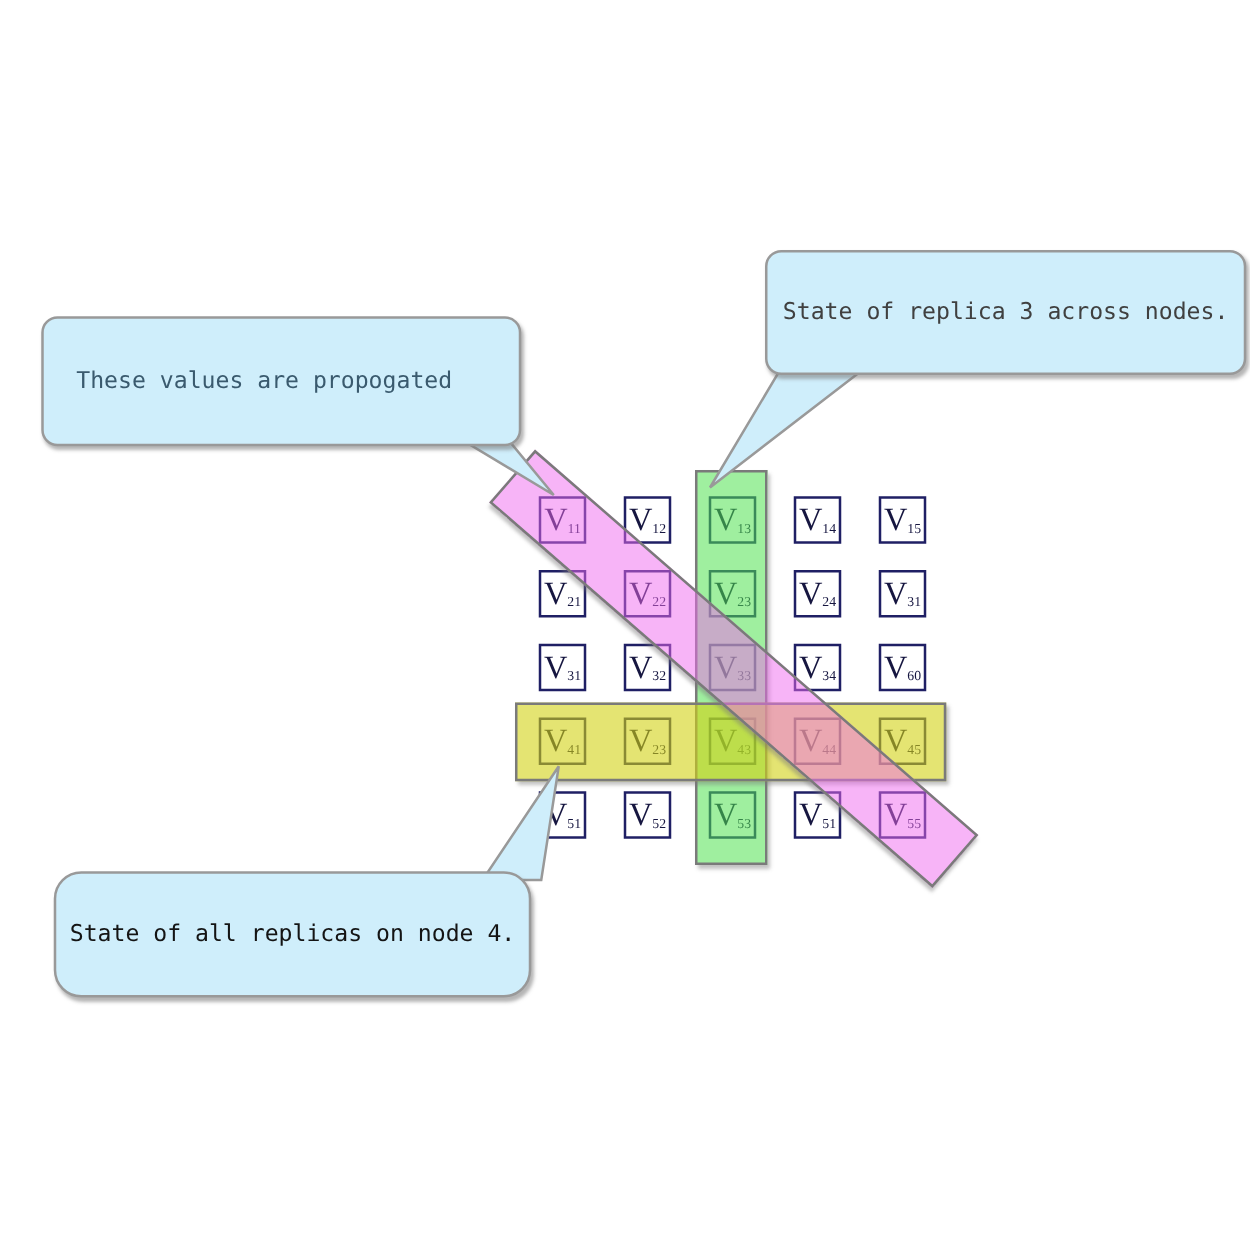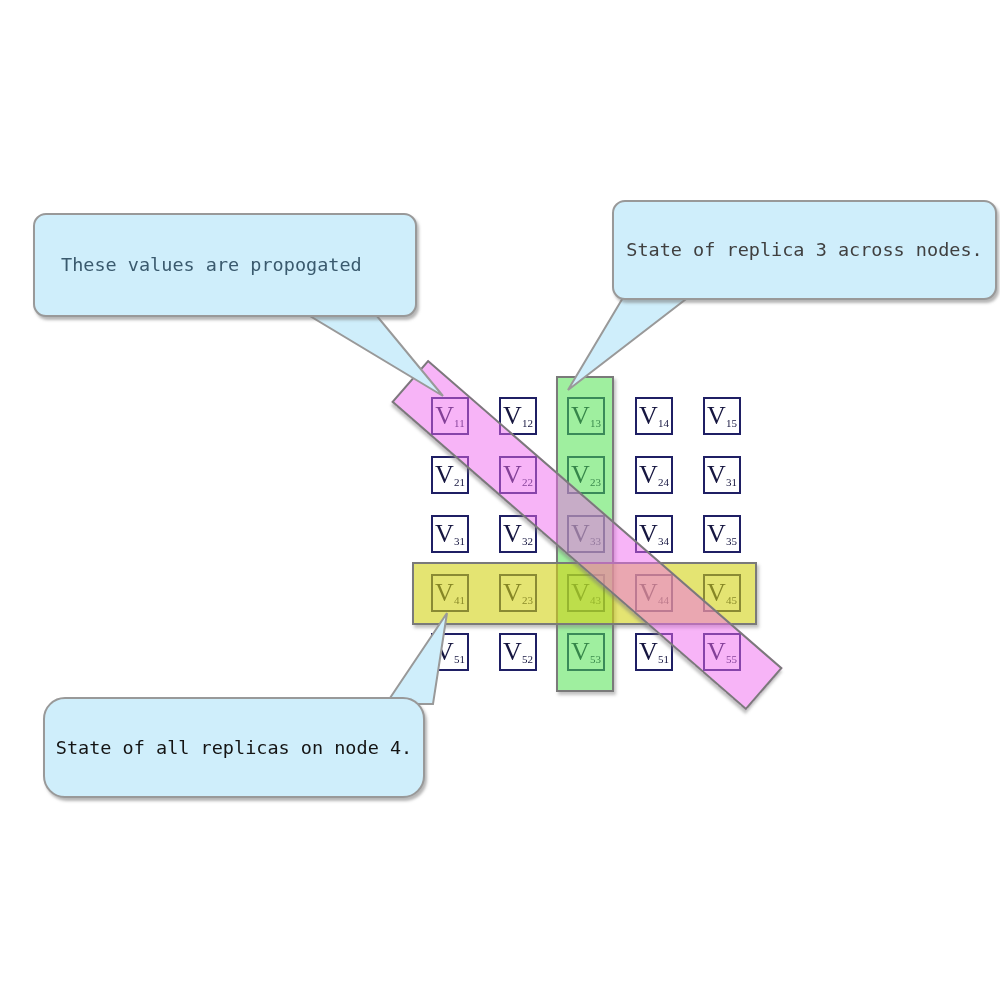--- a/index.html
+++ b/index.html
@@ -111,21 +111,21 @@
       <div class="cell">
         <span class="base">V</span>
         <span class="sub">33</span>
       </div>
       <div class="cell">
         <span class="base">V</span>
         <span class="sub">34</span>
       </div>
       <div class="cell">
         <span class="base">V</span>
-        <span class="sub">35</span>
+        <span class="sub">60</span>
       </div>
       <div class="cell">
         <span class="base">V</span>
         <span class="sub">41</span>
       </div>
       <div class="cell">
         <span class="base">V</span>
         <span class="sub">23</span>
       </div>
       <div class="cell">
@@ -165,21 +165,21 @@
   <div class="band band-column" style="background: rgba(80, 225, 80, 0.55);"></div>
   <div class="band band-row" style="background: rgba(210, 210, 20, 0.6);"></div>
   <div class="band band-diagonal" style="background: rgba(240, 105, 240, 0.5);"></div>
 
   <svg class="tails" width="1000" height="1000" viewBox="0 0 1000 1000">
     <polygon points="300,310 372,310 443,396" fill="#cfeefb" stroke="#999999" stroke-width="2"></polygon>
     <polygon points="624,296 690,296 568,390" fill="#cfeefb" stroke="#999999" stroke-width="2"></polygon>
     <polygon points="386,704 433,704 447,613" fill="#cfeefb" stroke="#999999" stroke-width="2"></polygon>
   </svg>
 
-  <div class="callout callout-gossip" style="color: rgb(58, 90, 110);">
+  <div class="callout callout-gossip" style="color: rgb(58, 90, 110); margin-top: 40px;">
     <span>These values are propogated</span>
   </div>
 
   <div class="callout callout-replica" style="color: #404040; margin-left: 30px;">
     <span>State of replica 3 across nodes.</span>
   </div>
 
   <div class="callout callout-node" style="color: rgb(20, 20, 20); border-radius: 22px;">
     <span>State of all replicas on node 4.</span>
   </div>

